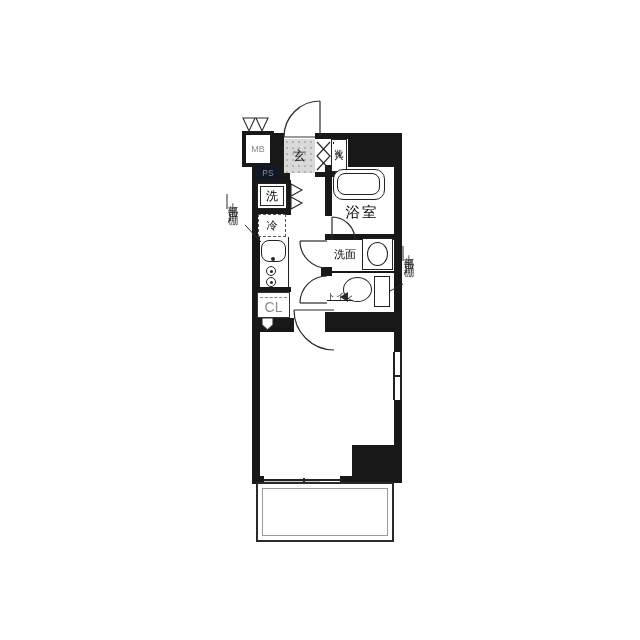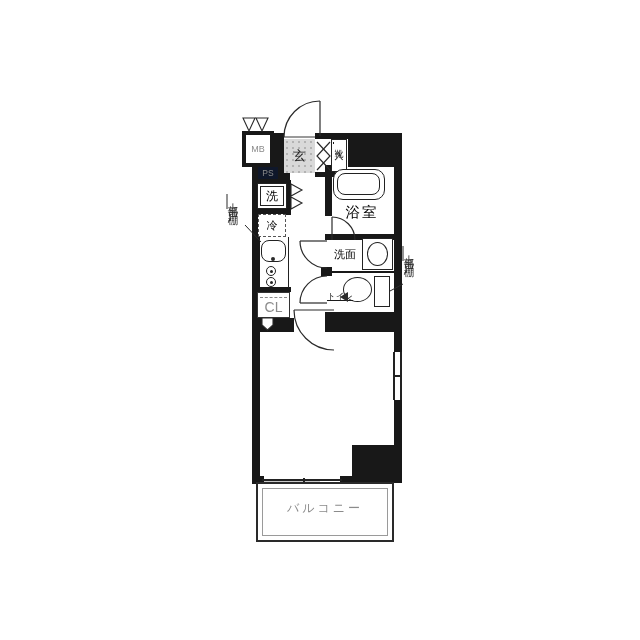--- a/index.html
+++ b/index.html
@@ -108,23 +108,20 @@
   <div class="abs" style="left:264px;top:481px;width:56px;height:4px;background:#c8c8c8;"></div>
   <div class="abs" style="left:262px;top:485px;width:80px;height:1.5px;background:#222;"></div>
   <div class="abs" style="left:303px;top:478px;width:1.5px;height:9px;background:#222;"></div>
 
   <div class="abs" style="left:393px;top:352px;width:1.5px;height:48px;background:#222;"></div>
   <div class="abs" style="left:400px;top:352px;width:1.5px;height:48px;background:#222;"></div>
   <div class="abs" style="left:393px;top:375px;width:9px;height:1.5px;background:#222;"></div>
 
   <div class="abs" style="left:256px;top:482px;width:138px;height:60px;border:2px solid #2a2a2a;background:#fff;">
     <div class="abs" style="left:4px;top:4px;right:4px;bottom:4px;border:1px solid #9a9a9a;"></div>
-    <div class="abs center" style="left:0;top:14px;width:134px;height:20px;">
-      <span class="muted" style="font-size:12px;letter-spacing:3px;">バルコニー</span>
-    </div>
   </div>
 
   <span class="t vt" style="left:228px;top:194px;font-size:10.5px;color:#2a2a2a;">上部吊戸棚</span>
   <span class="t vt" style="left:404px;top:246px;font-size:10.5px;color:#2a2a2a;">上部吊戸棚</span>
 
   <svg class="overlay" width="640" height="640" viewBox="0 0 640 640">
     <g fill="none" stroke="#2a2a2a" stroke-width="1.2">
 
       <path d="M320,101 L320,136"></path>
       <path d="M320,101 A36,36 0 0 0 284,137"></path>

